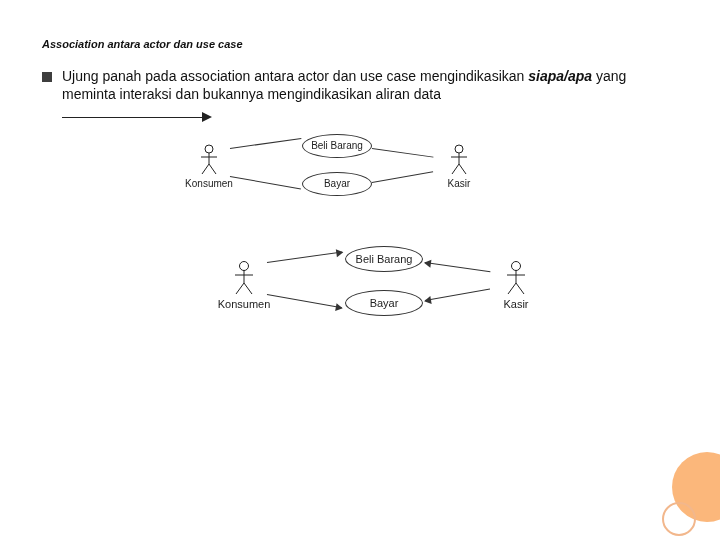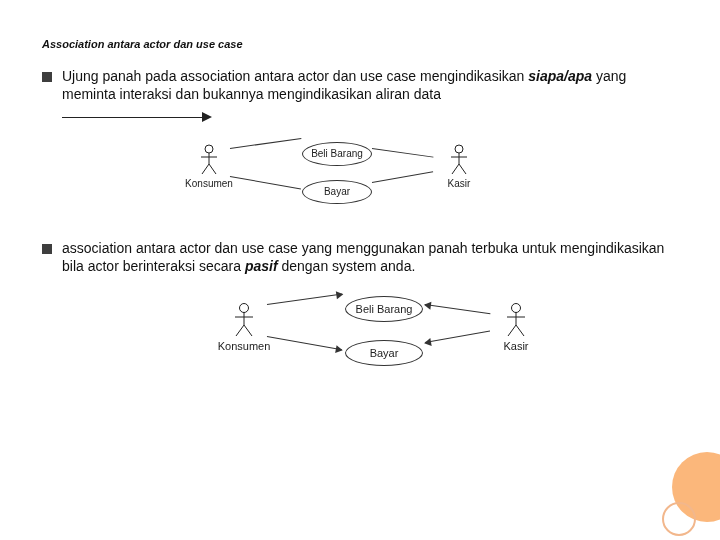--- a/index.html
+++ b/index.html
@@ -86,21 +86,20 @@
   .actor svg { display: block; margin: 0 auto; }
   .actor .lbl { margin-top: 2px; font-size: 10px; }
   .usecase {
     position: absolute;
     width: 70px; height: 24px;
     border: 1px solid #333;
     border-radius: 50%/50%;
     display: flex; align-items: center; justify-content: center;
     font-size: 10px;
     background: #fff;
-    margin-top: 8px;
   }
   .assoc {
     position: absolute;
     border-top: 1px solid #333;
   }
   .assoc.arrow-r::after {
     content: '';
     position: absolute; right: -1px; top: -4px;
     width: 0; height: 0;
     border-top: 4px solid transparent;
@@ -192,28 +191,20 @@
     </div>
 
     <div class="assoc" style="left:48px; top:16px; width:72px; transform:rotate(-8deg); transform-origin:left center;"></div>
     <div class="assoc" style="left:48px; top:44px; width:72px; transform:rotate(10deg); transform-origin:left center;"></div>
     <div class="assoc" style="left:190px; top:16px; width:62px; transform:rotate(8deg); transform-origin:left center;"></div>
     <div class="assoc" style="left:190px; top:50px; width:62px; transform:rotate(-10deg); transform-origin:left center;"></div>
   </div>
 
   <div class="spacer-lg"></div>
 
-  <ul class="bullets">
-    <li>
-      <span class="sq"></span>
-      <span class="txt">
-        <span>association antara actor dan use case yang menggunakan panah terbuka untuk mengindikasikan bila actor berinteraksi secara </span><span class="emph">pasif</span><span> dengan system anda.</span>
-      </span>
-    </li>
-  </ul>
 
   <div class="uml uml2">
     <div class="actor" style="left:0; top:18px;">
       <svg width="24" height="36" viewBox="0 0 24 36">
         <circle cx="12" cy="6" r="4.5" stroke="#222" fill="none" stroke-width="1"></circle>
         <line x1="12" y1="10" x2="12" y2="23" stroke="#222" stroke-width="1"></line>
         <line x1="3" y1="15" x2="21" y2="15" stroke="#222" stroke-width="1"></line>
         <line x1="12" y1="23" x2="4" y2="34" stroke="#222" stroke-width="1"></line>
         <line x1="12" y1="23" x2="20" y2="34" stroke="#222" stroke-width="1"></line>
       </svg>

